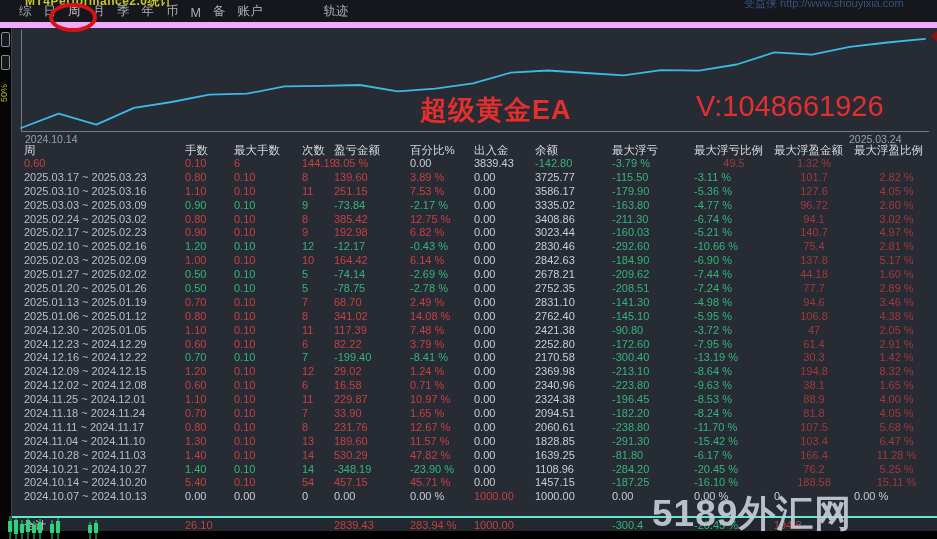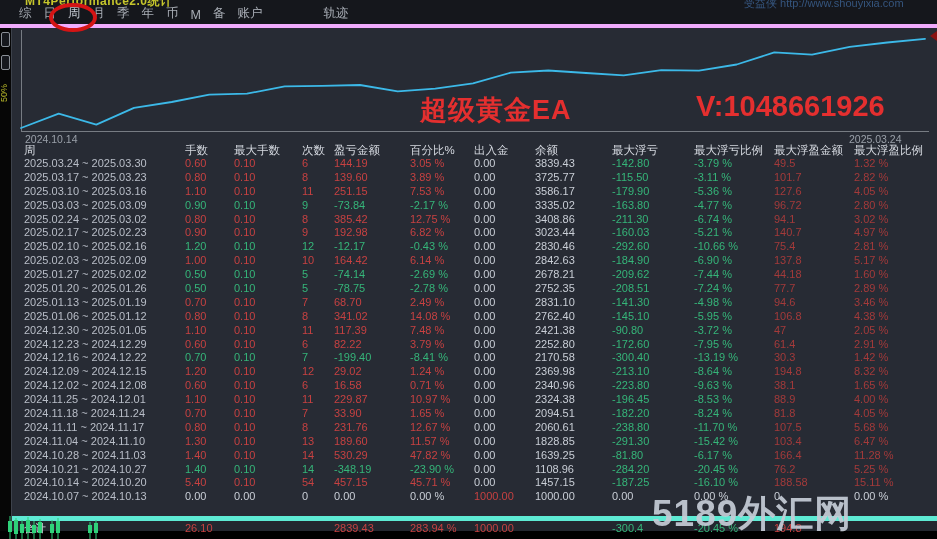--- a/index.html
+++ b/index.html
@@ -4,21 +4,21 @@
 <style>
   * { box-sizing: border-box; }
   html,body { margin:0; padding:0; }
   body {
     width:937px; height:539px; position:relative; overflow:hidden;
     background:#000; font-family:"Liberation Sans","DejaVu Sans",sans-serif;
     color:#c9ced6; -webkit-font-smoothing:antialiased;
   }
   
   .topbar { position:absolute; top:0; left:0; width:937px; height:28px;
-    background:#15171c; border-bottom:4px solid #f0abfc; overflow:hidden; z-index:6; }
+    background:#15171c; border-bottom:6px solid #f0abfc; overflow:hidden; z-index:6; }
   .title-clip { position:absolute; top:-7px; left:25px; color:#c6c62c;
     font-size:12px; font-weight:bold; letter-spacing:.5px; white-space:nowrap; }
   .url-clip { position:absolute; top:-4px; left:744px; color:#35557e;
     font-size:11px; white-space:nowrap; }
   .tabs { position:absolute; left:19px; bottom:2px; display:flex; align-items:flex-end; }
   .tab { margin-right:12px; font-size:12.5px; color:#a9aeb6; cursor:default; white-space:nowrap; }
   .tab-last { margin-left:49px;margin-top:20px; }
   .red-ellipse { position:absolute; left:49px; top:3px; width:48px; height:29px;
     border:4px solid #d41414; border-radius:50%; z-index:9; pointer-events:none; }
   
@@ -31,37 +31,37 @@
     background:#272b34; border-left:1px solid #3d424b; z-index:3; }
   
   .chart { position:absolute; left:0; top:0; width:926px; height:104px; }
   .yaxis { position:absolute; left:9px; top:2px; width:1px; height:102px; background:#777c83; }
   .xaxis { position:absolute; left:9px; bottom:0; width:908px; height:1px; background:#777c83; }
   .chart svg { position:absolute; left:0; top:0; width:926px; height:104px; }
   .lbl-start { position:absolute; left:13px; top:105px; font-size:10.5px; color:#9aa0a9; }
   .lbl-end   { position:absolute; left:837px; top:105px; font-size:10.5px; color:#9aa0a9; }
   .ea-title { position:absolute; left:408px; top:64px; font-size:27px; font-weight:bold;
     color:#e42f2f; letter-spacing:1px; white-space:nowrap; }
-  .ea-contact { position:absolute; left:684px; top:62px; font-size:29px; font-weight:bold;
+  .ea-contact { position:absolute; left:684px; top:62px; font-size:29px; font-weight:normal;
     color:#e42f2f; white-space:nowrap; }
   .scroll-arrow { position:absolute; right:1px; top:3px; width:0; height:0;
     border-top:5px solid transparent; border-bottom:5px solid transparent; border-right:7px solid #8a1212; }
   
   .grid12 { display:grid; padding-left:12px; white-space:nowrap;
     grid-template-columns:161px 49px 68px 32px 76px 64px 61px 77px 82px 80px 80px 85px; }
   .thead { position:absolute; left:0; top:115px; width:926px; height:14px;
     line-height:14px; font-size:11.5px; color:#d6dae1; }
   .rows { position:absolute; left:0; top:129px; width:926px; }
   .trow { height:13.9px; line-height:13.9px; font-size:11px; }
   .total-row { position:absolute; left:0; top:488px; width:926px; height:15px;
-    line-height:14px; font-size:11px; border-top:5px solid #5eead4; background:#23272f; }
+    line-height:14px; font-size:11px; border-top:2px solid #5eead4; background:#23272f; }
   .c-date { color:#b9bec8; }
   .c-flat { color:#c9ced6; }
   .c-red { color:#c64141; }
-  .c-dimred { color:#a33a3a; }
+  .c-dimred { color:#a33a3a;text-align:center; }
   .c-green { color:#35b579; }
   
   .wm-bottom { position:absolute; left:652px; top:489px; z-index:20; font-size:37px;
     font-weight:bold; color:rgba(197,203,214,0.93); letter-spacing:1px; white-space:nowrap; }
   .candles { position:absolute; left:5px; top:516px; z-index:15; }
 </style>
 </head>
 <body>
 
 <div class="topbar">
@@ -113,21 +113,20 @@
       <div>百分比%</div>
       <div>出入金</div>
       <div>余额</div>
       <div>最大浮亏</div>
       <div>最大浮亏比例</div>
       <div>最大浮盈金额</div>
       <div>最大浮盈比例</div>
     </div>
   <div class="rows">
       <div class="trow grid12">
-        <div class="c-date">2025.03.24 ~ 2025.03.30</div>
         <div class="c-red">0.60</div>
         <div class="c-red">0.10</div>
         <div class="c-red">6</div>
         <div class="c-red">144.19</div>
         <div class="c-red">3.05 %</div>
         <div class="c-flat">0.00</div>
         <div class="c-flat">3839.43</div>
         <div class="c-green">-142.80</div>
         <div class="c-green">-3.79 %</div>
         <div class="c-dimred">49.5</div>

